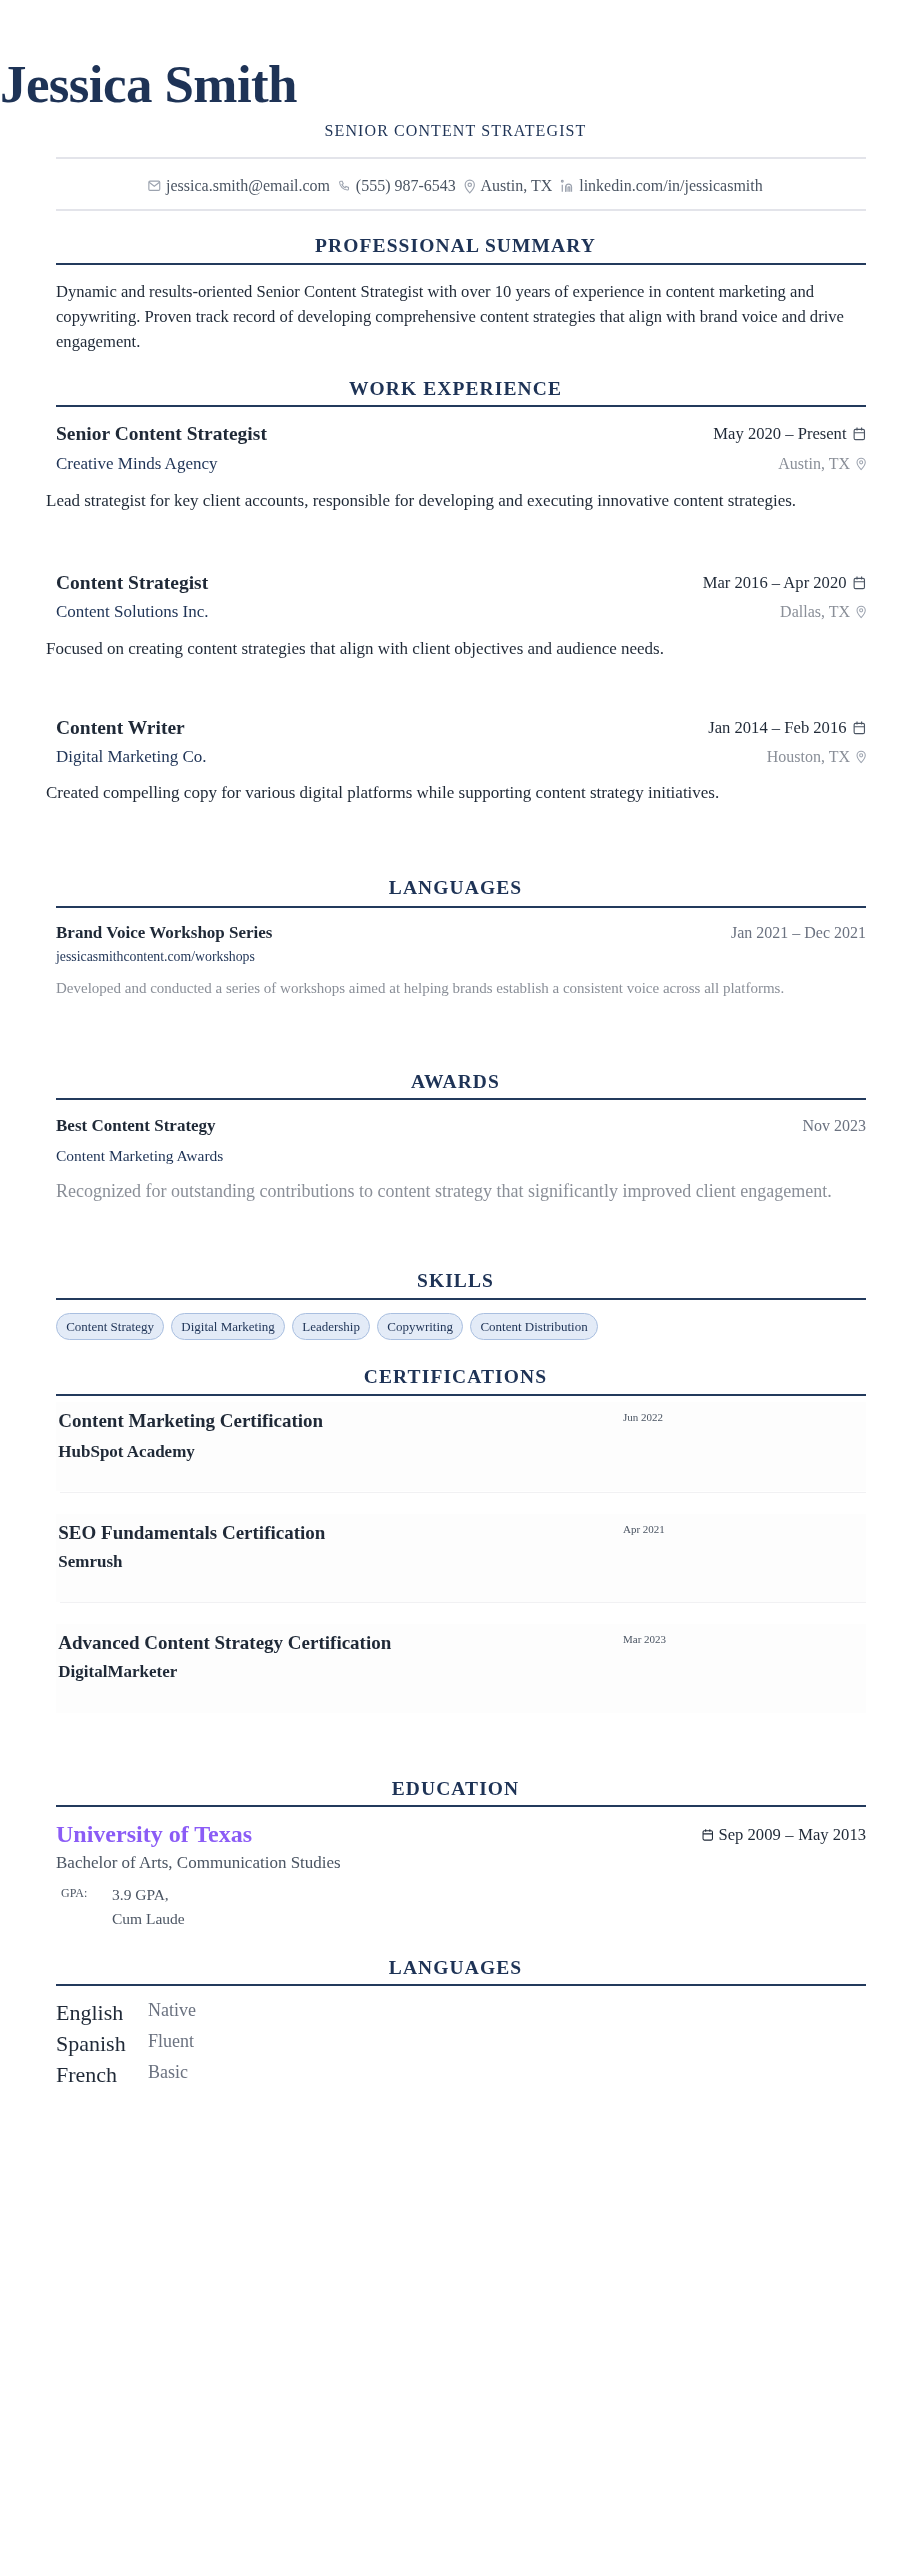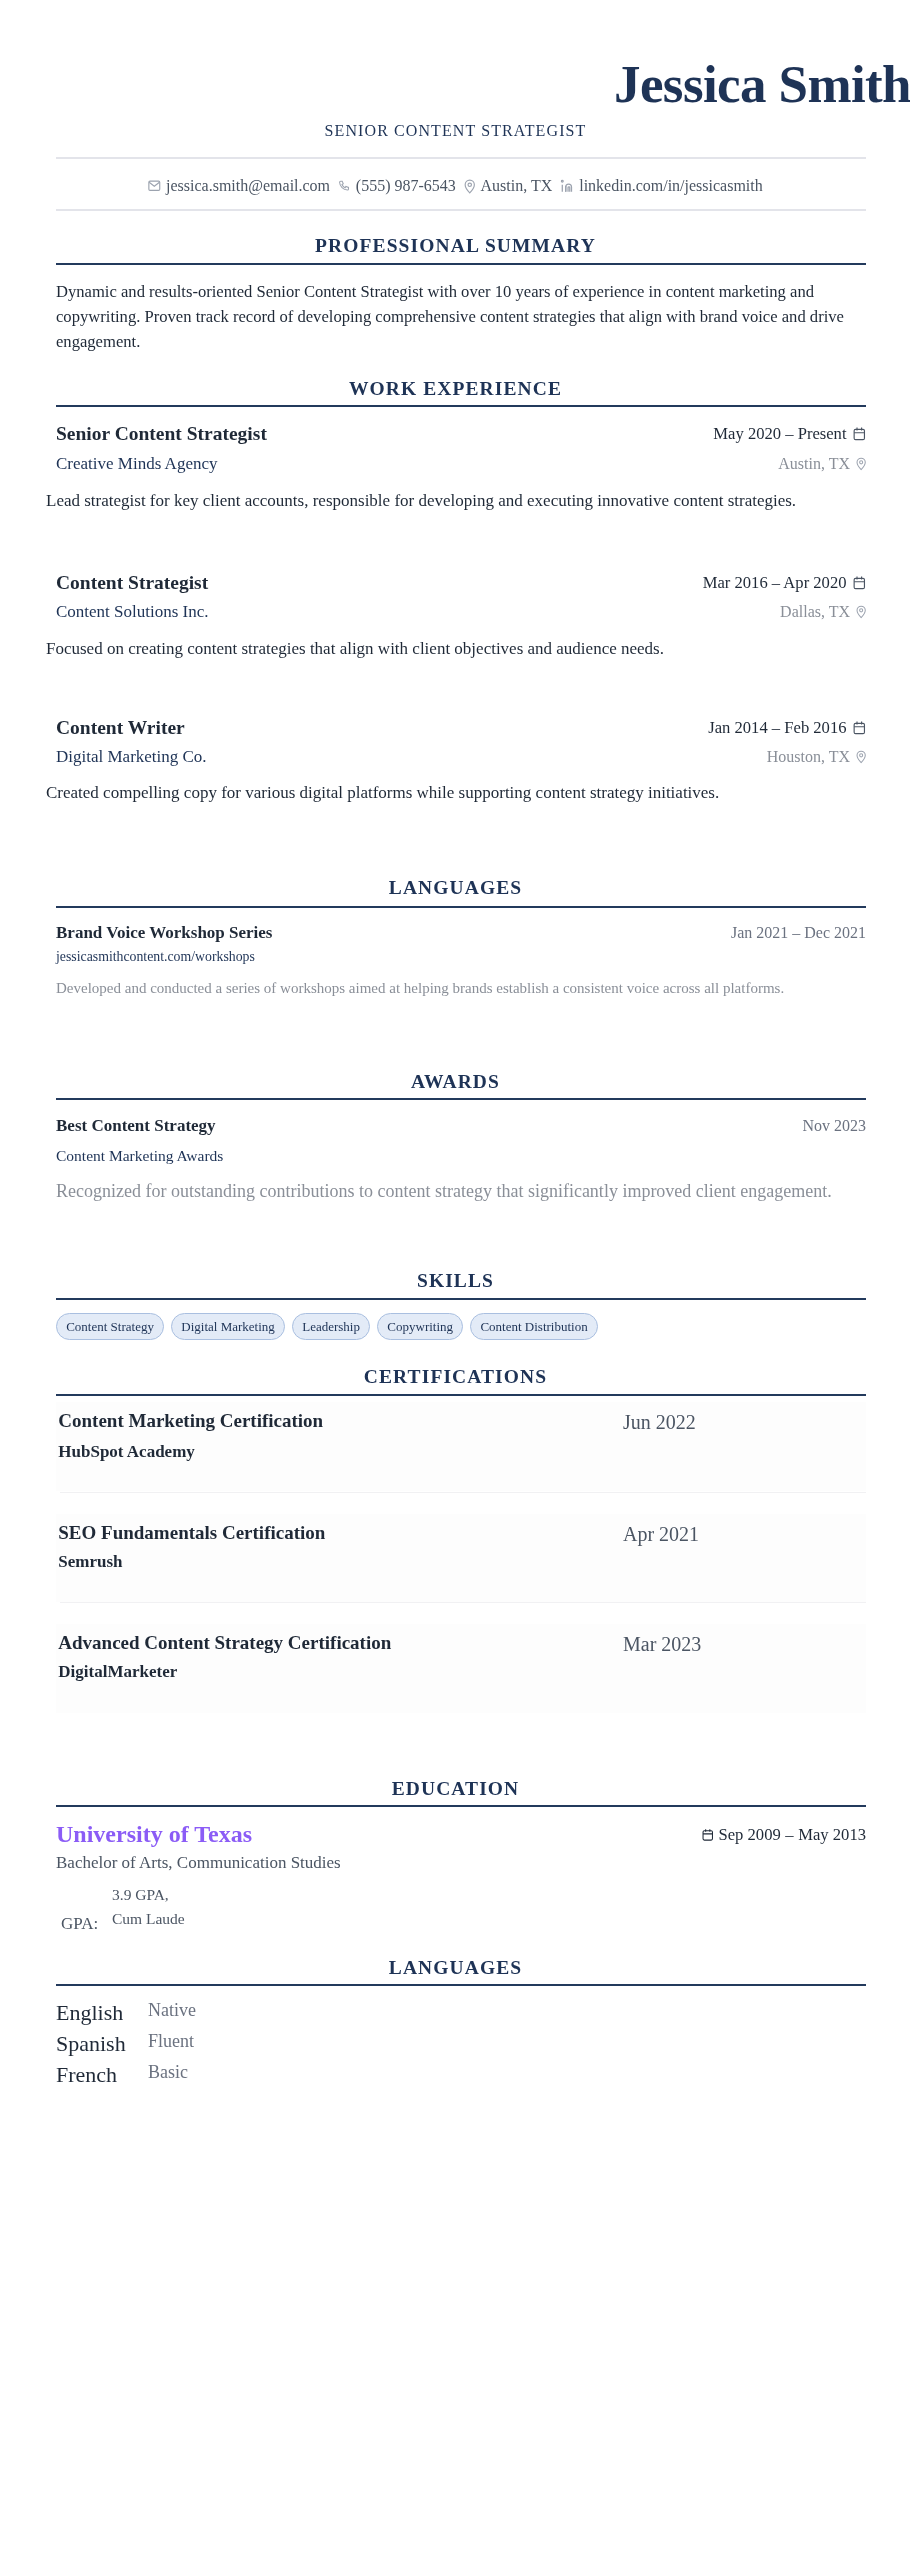--- a/index.html
+++ b/index.html
@@ -1,19 +1,19 @@
 <!DOCTYPE html>
 <html style="font-size:9.2px"><head>
 <meta charset="utf-8">
 <style>
   * { box-sizing: border-box; margin: 0; padding: 0; }
   html, body { width: 911px; height: 2576px; background: #ffffff; }
   body { font-family: "DejaVu Serif", "Liberation Serif", serif; color: #1f2937; position: relative; overflow: hidden; }
   .abs { position: absolute; }
-  .name { left: 0; width: 911px; top: 53px; text-align: right; font-size: 53px; font-weight: 700; color: #1e3356; letter-spacing: -0.6px; line-height: 63px; font-family: "Liberation Serif", "DejaVu Serif", serif; }
+  .name { left: 0; width: 911px; top: 53px; text-align: left; font-size: 53px; font-weight: 700; color: #1e3356; letter-spacing: -0.6px; line-height: 63px; font-family: "Liberation Serif", "DejaVu Serif", serif; }
   .subtitle { left: 0; width: 911px; top: 122px; text-align: center; font-size: 16px; letter-spacing: 1.1px; color: #1e3356; font-family: "Liberation Serif", serif; }
   .hr-light { left: 56px; width: 810px; height: 1.7px; background: #e3e4ea; }
   .contacts { left: 0; width: 911px; top: 177px; display: flex; justify-content: center; align-items: center; gap: 8px; font-size: 16px; color: #4b5563; font-family: "Liberation Serif", serif; }
   .contact { display: flex; align-items: center; gap: 5.2px; }
   .icon { display: inline-flex; align-items: center; justify-content: center; color: #9ca3af; }
   .sec-title { left: 0; width: 911px; text-align: center; font-size: 19.5px; font-weight: 700; color: #1e3356; letter-spacing: 1.1px; font-family: "Liberation Serif", serif; line-height: 23px; }
   .sec-rule { left: 56px; width: 810px; height: 1.7px; background: #233a5c; }
   .row { left: 56px; width: 810px; display: flex; justify-content: space-between; align-items: center; }
   .job-title { font-size: 19.5px; font-weight: 700; color: #1f2937; font-family: "Liberation Serif", serif; }
   .date { font-size: 16.6px; color: #1f2937; display: flex; align-items: center; gap: 6.9px; font-family: "Liberation Serif", serif; }
@@ -23,27 +23,27 @@
   .para { left: 56px; width: 810px; font-size: 16.6px; line-height: 25px; color: #1f2937; font-family: "Liberation Serif", serif; }
   .proj-title { font-size: 17px; font-weight: 700; color: #1f2937; font-family: "Liberation Serif", serif; }
   .proj-date { font-size: 16px; color: #6b7280; font-family: "Liberation Serif", serif; }
   .proj-url { left: 56px; font-size: 13.8px; color: #1e3356; font-family: "Liberation Serif", serif; }
   .proj-desc { left: 56px; width: 810px; font-size: 15px; line-height: 23px; color: #8a8f98; font-family: "Liberation Serif", serif; }
   .award-desc { left: 56px; width: 810px; font-size: 18px; line-height: 27px; color: #8a8f98; font-family: "Liberation Serif", serif; }
   .pills { left: 56px; top: 1313px; display: flex; gap: 7px; }
   .pill { height: 27px; padding: 0 9.2px; border-radius: 13.8px; background: #e3ebf7; border: 1.1px solid #a9bfe0; color: #1e3356; font-size: 13px; display: flex; align-items: center; font-family: "Liberation Serif", serif; }
   .cert { left: 56px; width: 810px; background: #fdfdfd; }
   .cert-title { position: absolute; left: 2.3px; font-size: 19px; font-weight: 700; color: #1f2937; font-family: "Liberation Serif", serif; }
-  .cert-date { position: absolute; left: 567px; font-size: 20px; color: #4b5563; font-family: "Liberation Serif", serif; }
+  .cert-date { position: absolute; left: 567px; font-size: 11px; color: #4b5563; font-family: "Liberation Serif", serif; }
   .cert-issuer { position: absolute; left: 2.3px; font-size: 17px; font-weight: 700; color: #1f2937; font-family: "Liberation Serif", serif; }
   .cert-divider { left: 60px; width: 806px; height: 1.1px; background: #f1f1f3; }
   .edu-school { font-size: 24px; font-weight: 700; color: #8b5cf6; font-family: Liberation Serif, serif; }
   .edu-date { font-size: 16.6px; color: #1f2937; display: flex; align-items: center; gap: 4.6px; font-family: "Liberation Serif", serif; }
   .edu-degree { left: 56px; font-size: 17px; color: #4b5563; font-family: "Liberation Serif", serif; }
-  .gpa-label { left: 61px; font-size: 17px; color: #4b5563; font-family: "Liberation Serif", serif; margin-top: 28px; }
+  .gpa-label { left: 61px; font-size: 12px; color: #4b5563; font-family: "Liberation Serif", serif; }
   .gpa-val { left: 112px; font-size: 15.5px; color: #4b5563; line-height: 23px; font-family: "Liberation Serif", serif; }
   .lang-name { left: 56px; font-size: 22px; color: #1f2937; font-family: "Liberation Serif", serif; }
   .lang-level { left: 148px; font-size: 18px; color: #6b7280; font-family: "Liberation Serif", serif; }
 </style>
 </head>
 <body>
 
 <div class="abs name">Jessica Smith</div>
 <div class="abs subtitle">SENIOR CONTENT STRATEGIST</div>
 <div class="abs hr-light" style="top:157px"></div>

